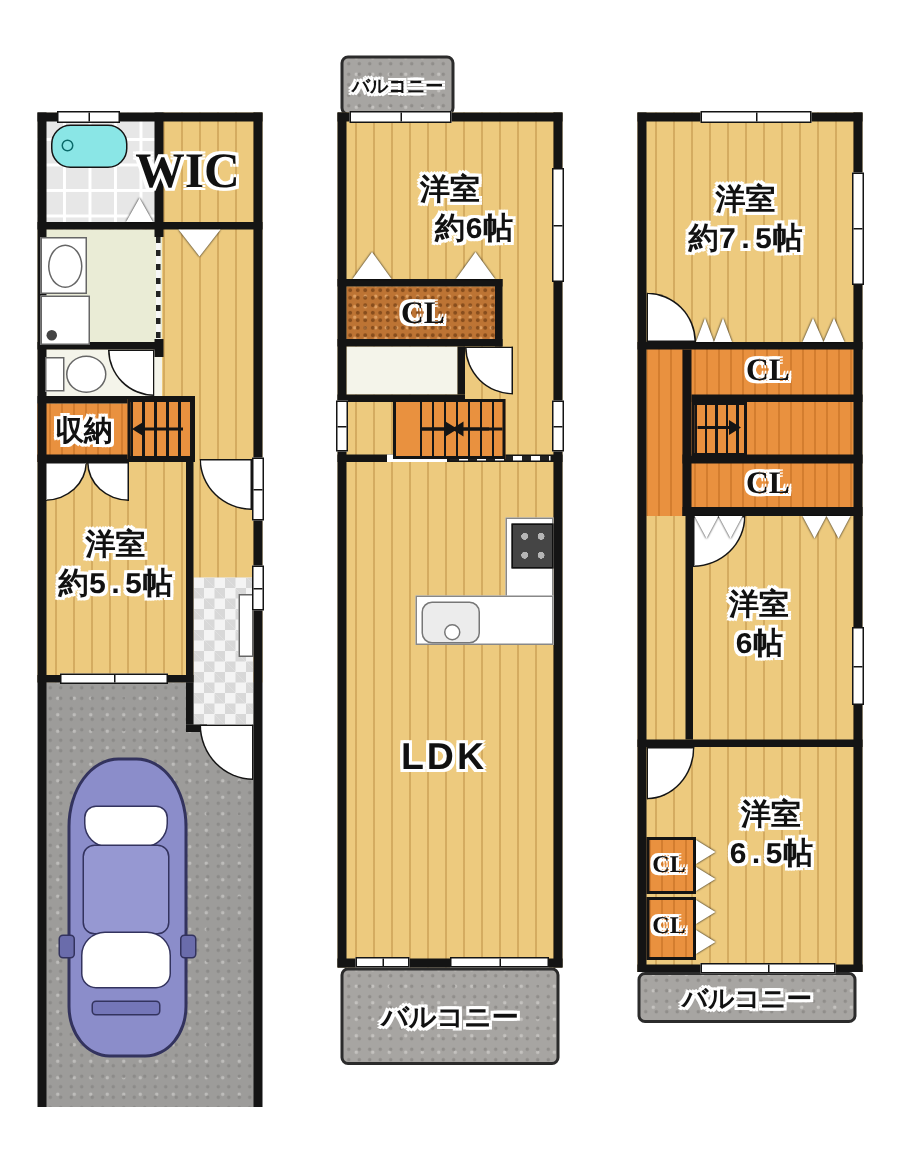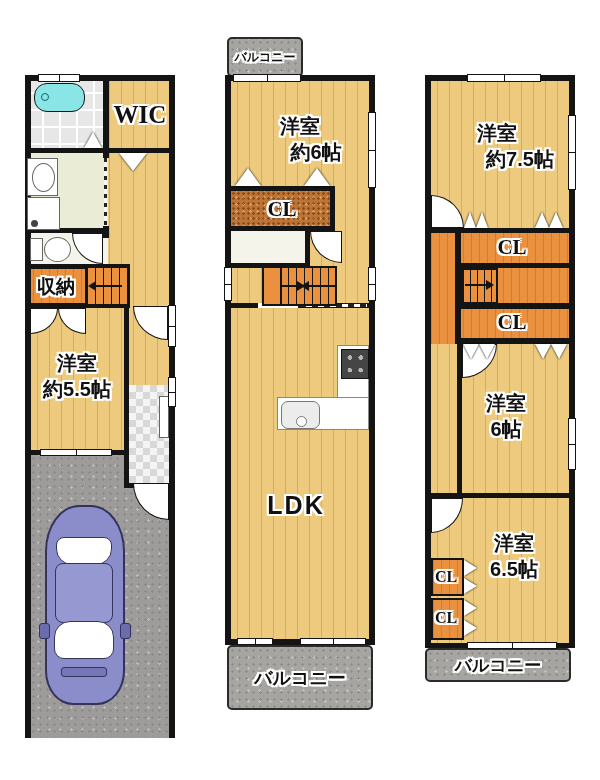--- a/index.html
+++ b/index.html
@@ -45,21 +45,21 @@
   .stair{position:absolute;border:2.5px solid #141414;box-sizing:border-box;background-color:#e9913f;}
   .steps{position:absolute;inset:0;background-image:repeating-linear-gradient(90deg,#161616 0 1.5px,transparent 1.5px 8px);}
   .arrow{position:absolute;height:2px;background:#141414;}
   .arrow.r::after{content:'';position:absolute;right:-7px;top:-4px;width:0;height:0;
         border-left:8px solid #141414;border-top:5px solid transparent;border-bottom:5px solid transparent;}
   .arrow.l::after{content:'';position:absolute;left:-7px;top:-4px;width:0;height:0;
         border-right:8px solid #141414;border-top:5px solid transparent;border-bottom:5px solid transparent;}
   .halo{position:absolute;color:#111;font-weight:bold;white-space:nowrap;transform:translate(-50%,-50%);
         text-shadow:-2px -2px 0 #fff,2px -2px 0 #fff,-2px 2px 0 #fff,2px 2px 0 #fff,
                     0 -2px 0 #fff,0 2px 0 #fff,-2px 0 0 #fff,2px 0 0 #fff;}
-  .jp{font-size:20px;}
+  .jp{font-size:20px;font-family:Liberation Mono, monospace;}
   .serif{font-family:"Liberation Serif","DejaVu Serif",serif;}
   .fix{position:absolute;background:#fff;border:1.2px solid #666;box-sizing:border-box;}
   
   .car-body{position:absolute;inset:0;background:#8b8dca;border:2px solid #33335e;
             border-radius:34px 34px 28px 28px / 46px 46px 34px 34px;}
   .car-glass{position:absolute;background:#fff;border:1.5px solid #33335e;}
   .car-roof{position:absolute;background:#9698d2;border:1.5px solid #33335e;border-radius:8px;}
   .car-mirror{position:absolute;width:9px;height:14px;background:#6a6cab;border:1px solid #33335e;border-radius:3px;}
   .car-grill{position:absolute;background:#7476b8;border:1px solid #33335e;border-radius:3px;}
 </style>
@@ -126,21 +126,21 @@
     <div class="abs" style="left:45px;top:505px;width:80px;height:200px;">
       <div class="car-body"></div>
       <div class="car-glass" style="left:11px;top:32px;width:54px;height:26px;border-radius:8px 8px 16px 16px;"></div>
       <div class="car-roof" style="left:10px;top:58px;width:56px;height:58px;"></div>
       <div class="car-glass" style="left:9px;top:116px;width:58px;height:36px;border-radius:16px 16px 10px 10px;"></div>
       <div class="car-mirror" style="left:-6px;top:118px;"></div>
       <div class="car-mirror" style="right:-6px;top:118px;"></div>
       <div class="car-grill" style="left:16px;top:162px;width:44px;height:8px;"></div>
     </div>
 
-    <div class="halo serif" style="left:140px;top:115px;font-size:25px;">WIC</div>
+    <div class="halo serif" style="left:125px;top:115px;font-size:33px;">WIC</div>
     <div class="halo jp" style="left:56px;top:287px;font-size:19px;">収納</div>
     <div class="halo jp" style="left:77px;top:363px;">洋室</div>
     <div class="halo jp" style="left:77px;top:389px;">約5.5帖</div>
   </div>
 
   <div>
     <div class="balc" style="left:227px;top:37px;width:76px;height:40px;">
       <span class="halo" style="position:static;transform:none;font-size:12px;">バルコニー</span>
     </div>
     <div class="wood" style="left:225px;top:75px;width:150px;height:570px;"></div>
@@ -237,21 +237,21 @@
     <div class="tri" style="left:464px;top:578px;border-top:8px solid transparent;border-bottom:8px solid transparent;border-left:13px solid #fff;"></div>
     <div class="tri" style="left:464px;top:600px;border-top:8px solid transparent;border-bottom:8px solid transparent;border-left:13px solid #fff;"></div>
     <div class="tri" style="left:464px;top:620px;border-top:8px solid transparent;border-bottom:8px solid transparent;border-left:13px solid #fff;"></div>
 
     <div class="stair" style="left:461px;top:268px;width:37px;height:36px;">
       <div class="steps" style="background-image:repeating-linear-gradient(90deg,#161616 0 1.5px,transparent 1.5px 7px);"></div>
     </div>
     <div class="arrow r" style="left:465px;top:284px;width:22px;"></div>
 
     <div class="halo jp" style="left:497px;top:133px;">洋室</div>
-    <div class="halo jp" style="left:520px;top:159px;">約7.5帖</div>
+    <div class="halo jp" style="left:497px;top:159px;">約7.5帖</div>
     <div class="halo serif" style="left:512px;top:247px;font-size:21px;">CL</div>
     <div class="halo serif" style="left:512px;top:322px;font-size:21px;">CL</div>
     <div class="halo jp" style="left:506px;top:403px;">洋室</div>
     <div class="halo jp" style="left:506px;top:429px;">6帖</div>
     <div class="halo jp" style="left:514px;top:543px;">洋室</div>
     <div class="halo jp" style="left:514px;top:569px;">6.5帖</div>
     <div class="halo serif" style="left:446px;top:577px;font-size:16px;">CL</div>
     <div class="halo serif" style="left:446px;top:618px;font-size:16px;">CL</div>
   </div>
 

